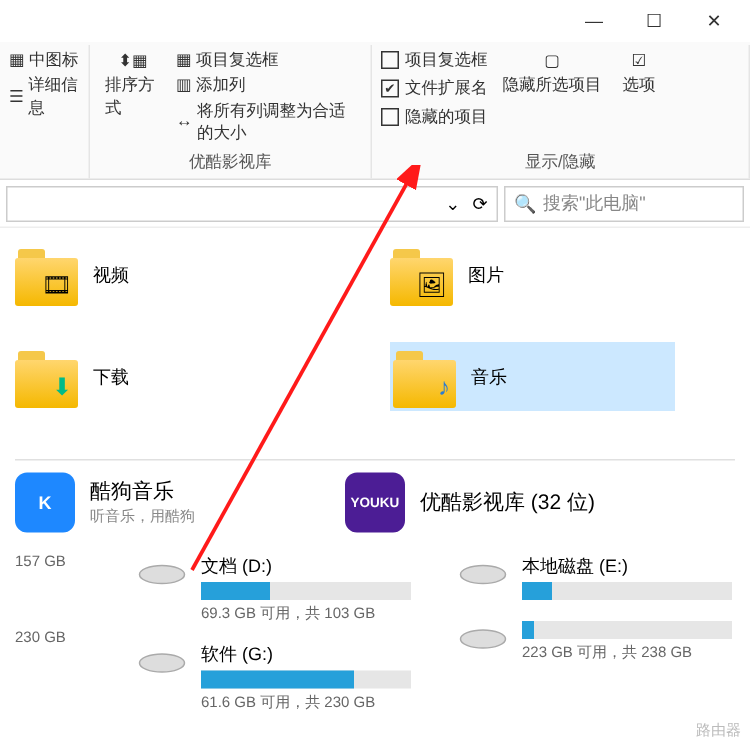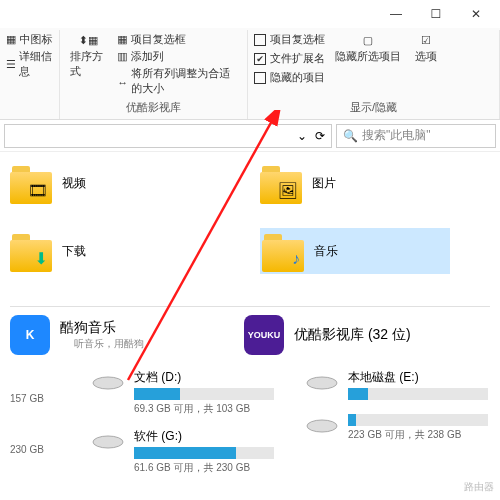--- a/index.html
+++ b/index.html
@@ -33,21 +33,21 @@
     .drive-col { display: flex; flex-direction: column; gap: 12px; }
     .drive { display: flex; gap: 8px; }
     .drive-icon { width: 36px; height: 28px; display: flex; align-items: center; justify-content: center; }
     .drive-info { display: flex; flex-direction: column; gap: 2px; width: 140px; }
     .bar { width: 140px; height: 12px; background: #e6e6e6; position: relative; }
     .fill { height: 100%; background: #26a0da; }
     .drive-text { font-size: 10px; color: #666; }
     .app-icon { width: 40px; height: 40px; border-radius: 8px; display: flex; align-items: center; justify-content: center; color: #fff; font-weight: bold; }
     .app-item { display: flex; gap: 10px; align-items: center; }
     .app-title { font-size: 14px; }
-    .app-sub { font-size: 10px; color: #888; margin-left: 14px; }
+    .app-sub { font-size: 10px; color: #888; }
     .arrow-svg { position: absolute; top: 110px; left: 118px; pointer-events: none; }
     .disk-svg { width: 34px; height: 16px; }
     .wm { position: absolute; right: 6px; bottom: 6px; font-size: 10px; color: #bbb; }
   </style>
 </head>
 <body>
 
 <div class="titlebar">
   <div class="winbtn">—</div>
   <div class="winbtn">☐</div>
@@ -190,21 +190,21 @@
           <span>YOUKU</span>
         </div>
       <div>
           <div class="app-title">优酷影视库 (32 位)</div>
         </div>
     </div>
   </div>
 
   <div class="drive-grid">
     <div class="drive-col" style="width:50px">
-      <div class="drive-text" style="margin-top:24px">157 GB</div>
+      <div class="drive-text" style="">157 GB</div>
       <div class="drive-text" style="margin-top:28px">230 GB</div>
     </div>
     <div class="drive-col">
       <div class="drive">
         <div class="drive-icon">
             <svg class="disk-svg" viewBox="0 0 34 16">
               <ellipse cx="17" cy="8" rx="15" ry="6" fill="#ddd" stroke="#aaa"></ellipse>
             </svg>
           </div>
         <div class="drive-info">

